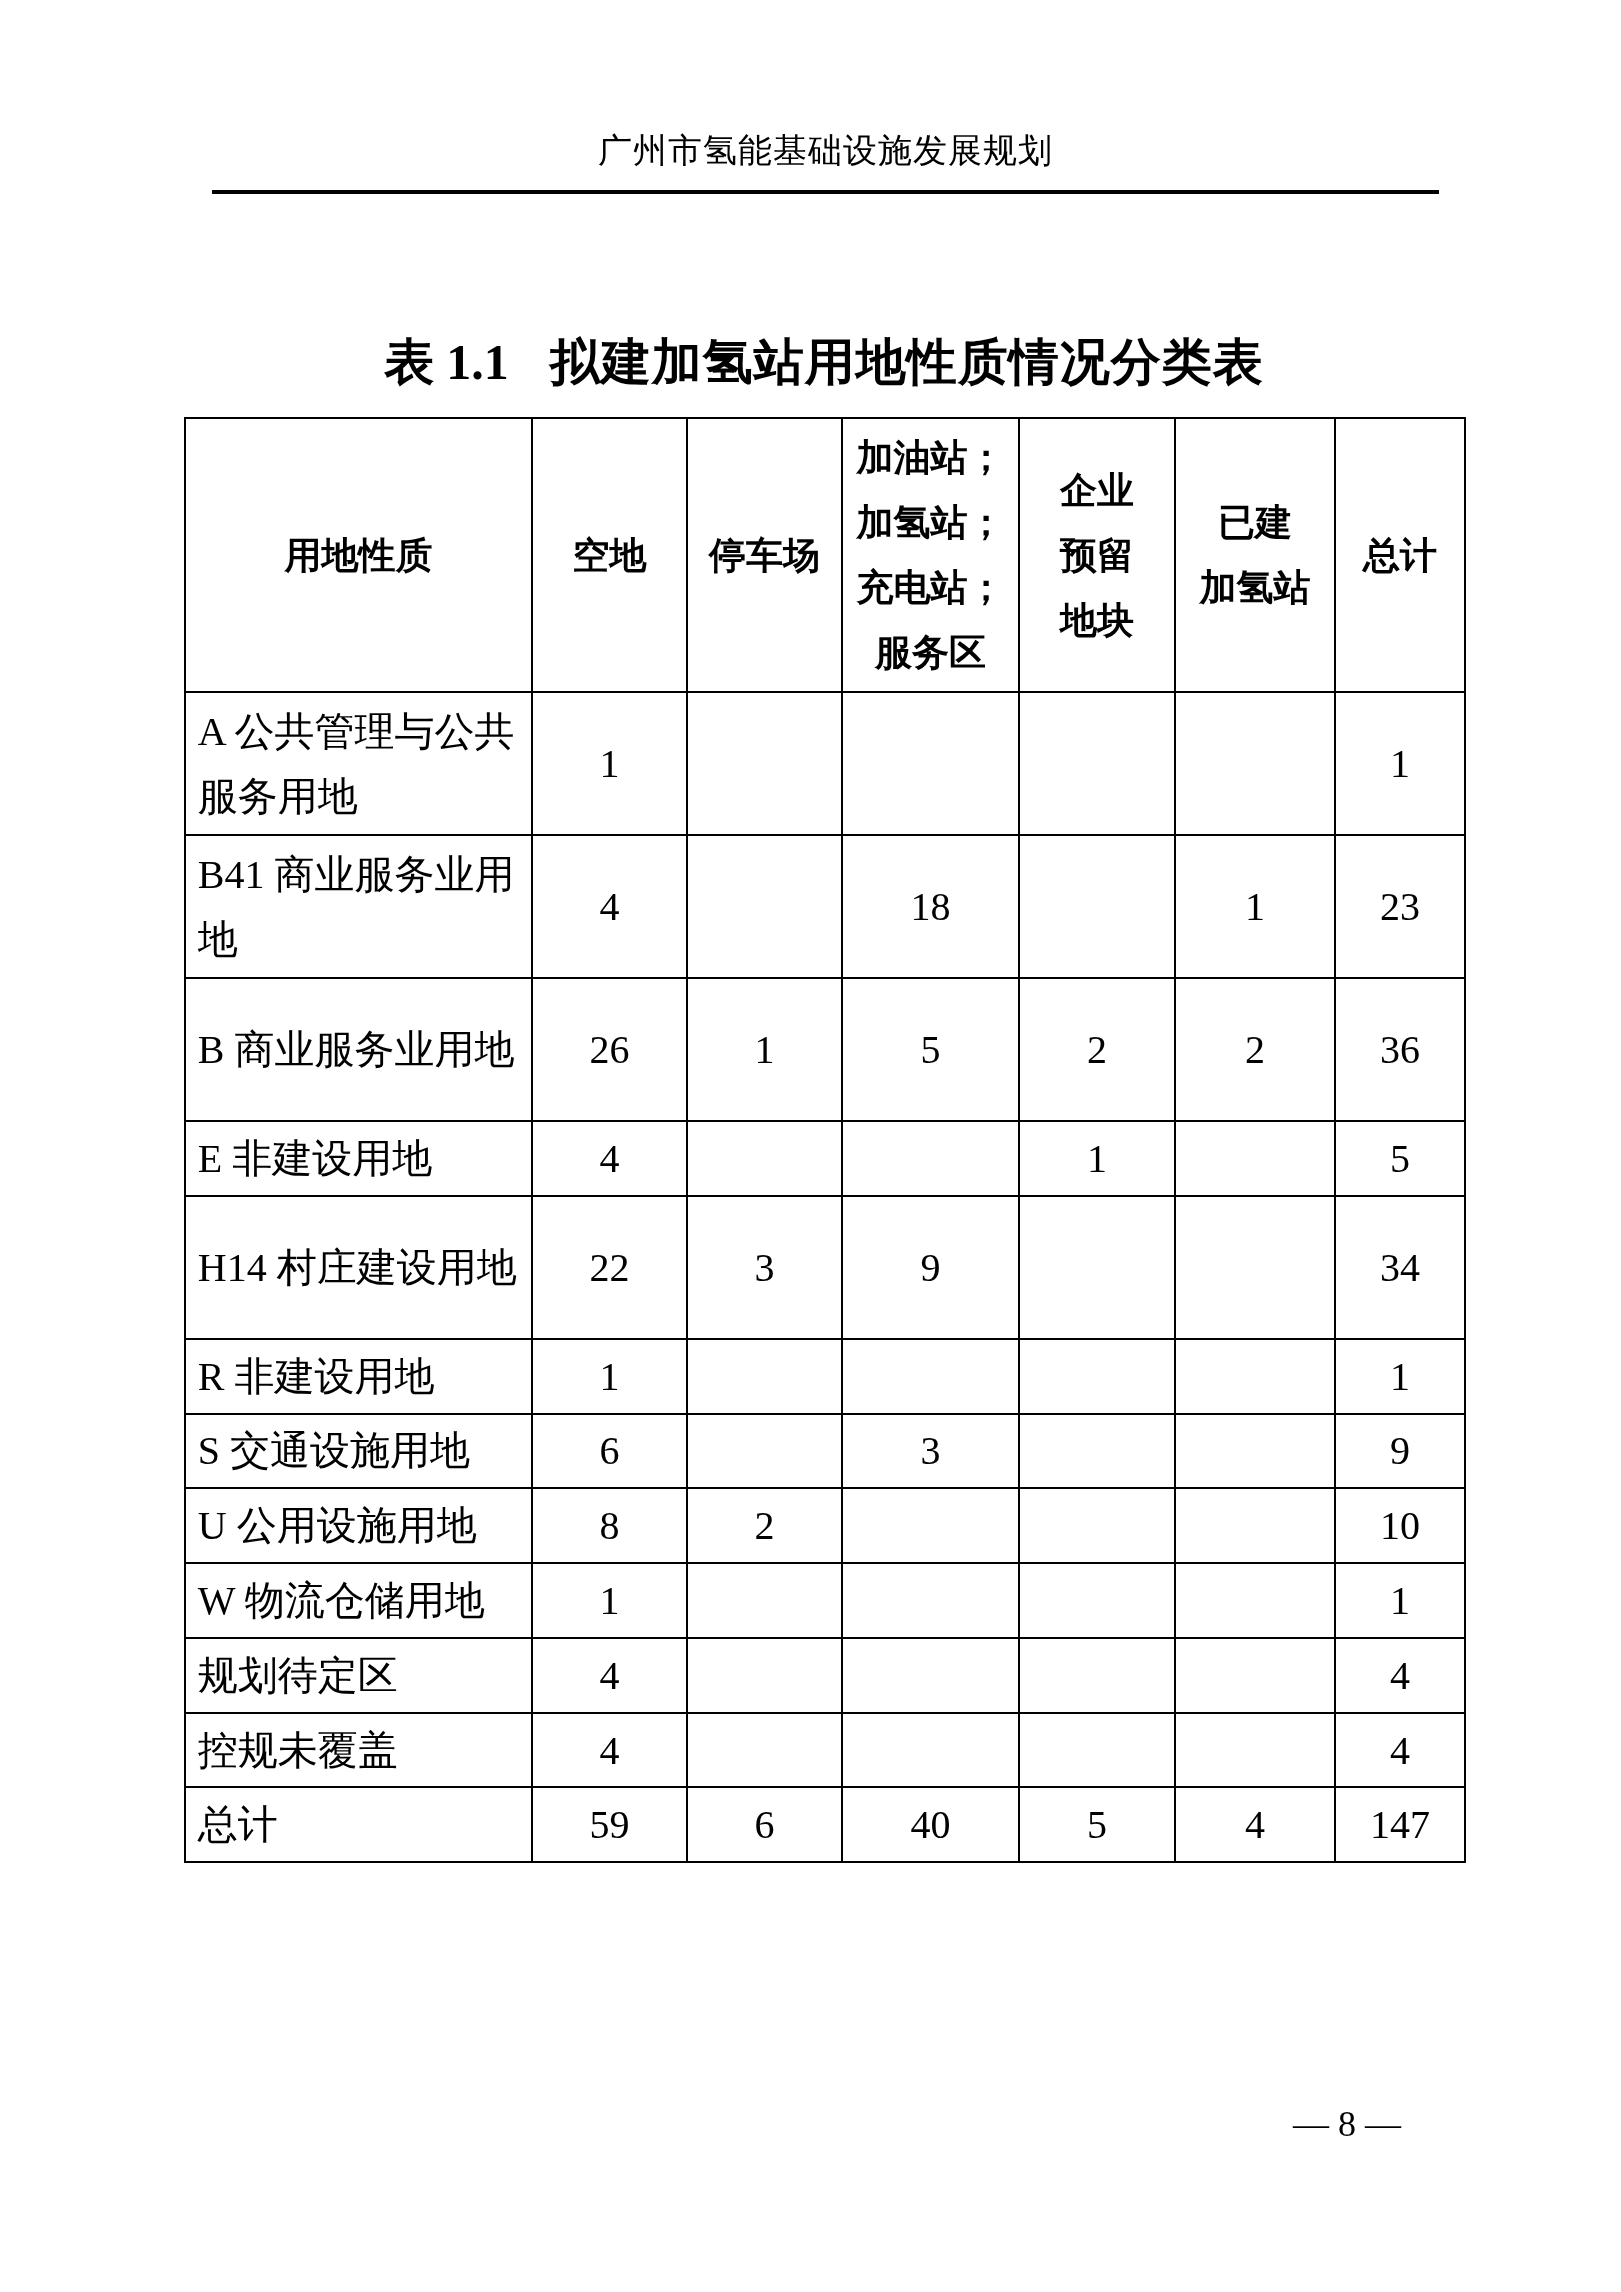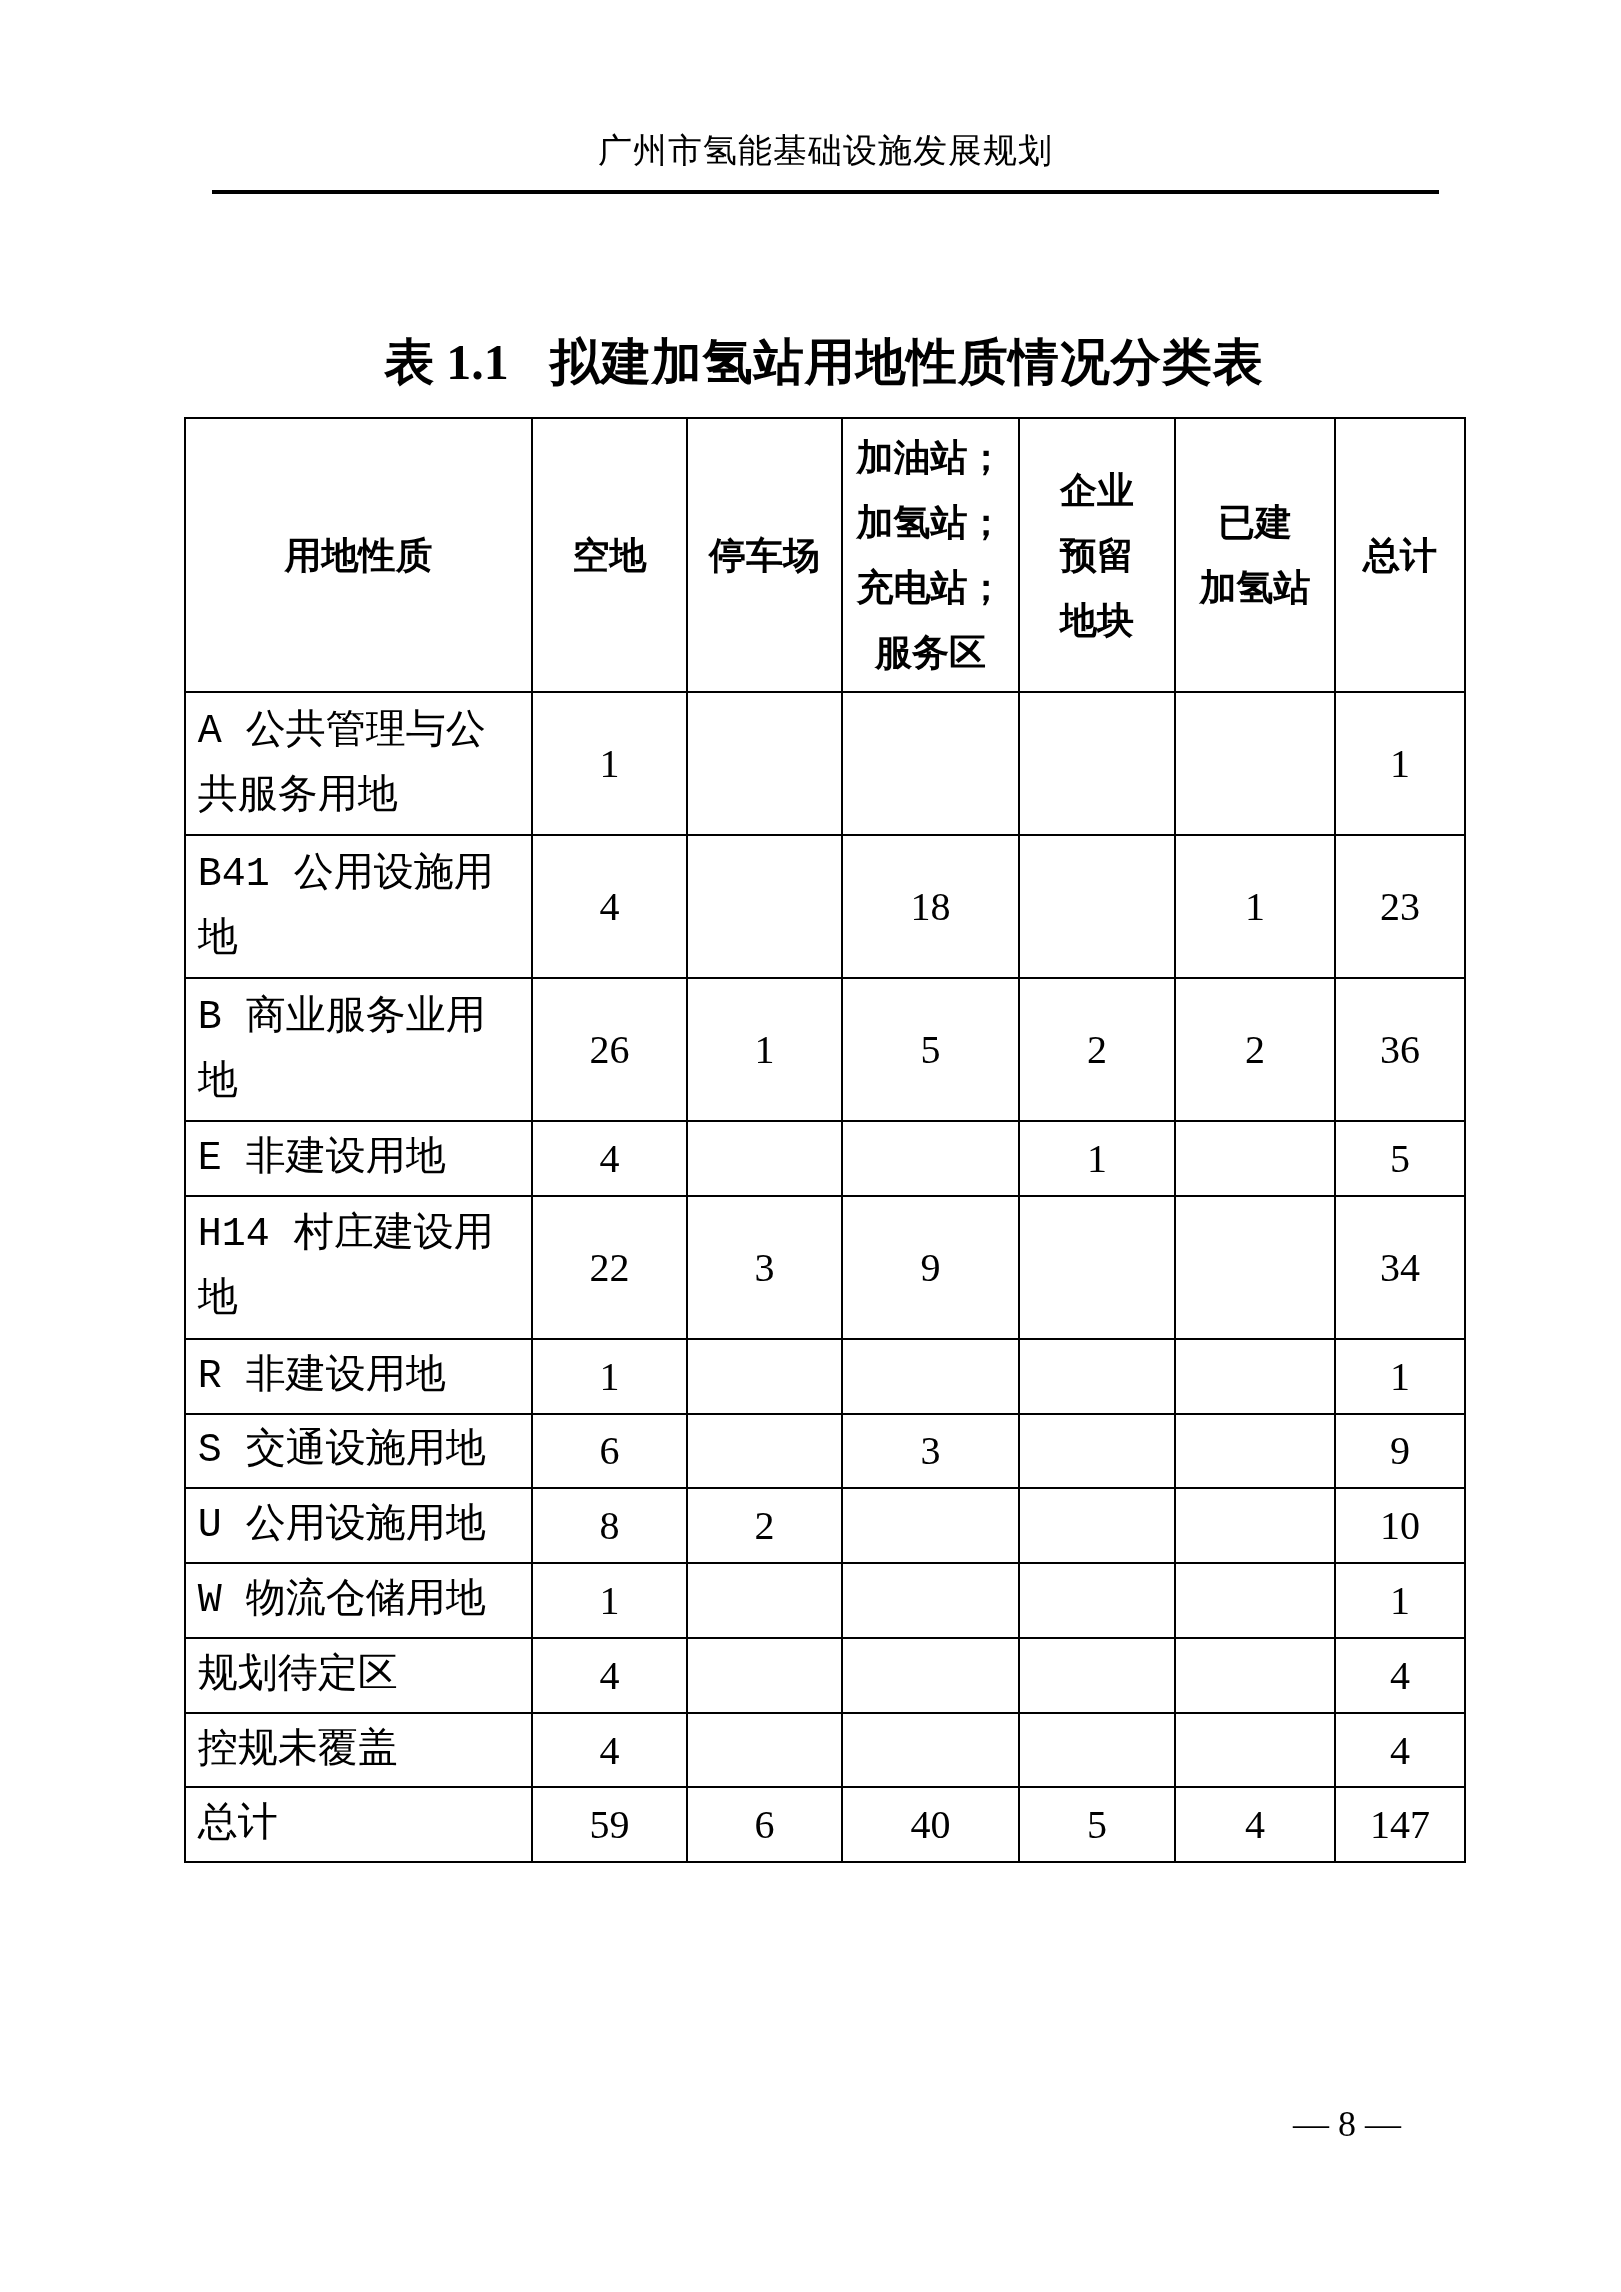--- a/index.html
+++ b/index.html
@@ -55,21 +55,21 @@
   .land-table th{
     font-family:"Liberation Sans", sans-serif;
     font-weight:bold;font-size:37px;text-align:center;padding:0 3.9px;
   }
   .th-line{display:block;line-height:65px;}
   .land-table tbody tr.tall{height:143px;}
   .land-table tbody tr.short{height:71px;margin-left:28px;}
   .land-table td{font-size:40px;line-height:65px;}
   .land-table td.label{
     text-align:left;padding:3.9px 7.8px 3.9px 11.8px;
-    font-family:Liberation Mono, monospace;
+    font-family:Liberation Serif, serif;
   }
   .land-table td.num{
     text-align:center;padding:0 3.9px;
     font-family:"Liberation Serif", serif;
   }
   
   .page-number{
     position:absolute;left:1259px;top:2103px;width:176px;
     text-align:center;font-size:36px;line-height:43px;
     font-family:"Liberation Serif", serif;
@@ -135,21 +135,21 @@
         <tr class="tall">
           <td class="label">A 公共管理与公共服务用地</td>
           <td class="num">1</td>
           <td class="num"></td>
           <td class="num"></td>
           <td class="num"></td>
           <td class="num"></td>
           <td class="num">1</td>
         </tr>
         <tr class="tall">
-          <td class="label">B41 公用设施用地</td>
+          <td class="label">B41 商业服务业用地</td>
           <td class="num">4</td>
           <td class="num"></td>
           <td class="num">18</td>
           <td class="num"></td>
           <td class="num">1</td>
           <td class="num">23</td>
         </tr>
         <tr class="tall">
           <td class="label">B 商业服务业用地</td>
           <td class="num">26</td>

